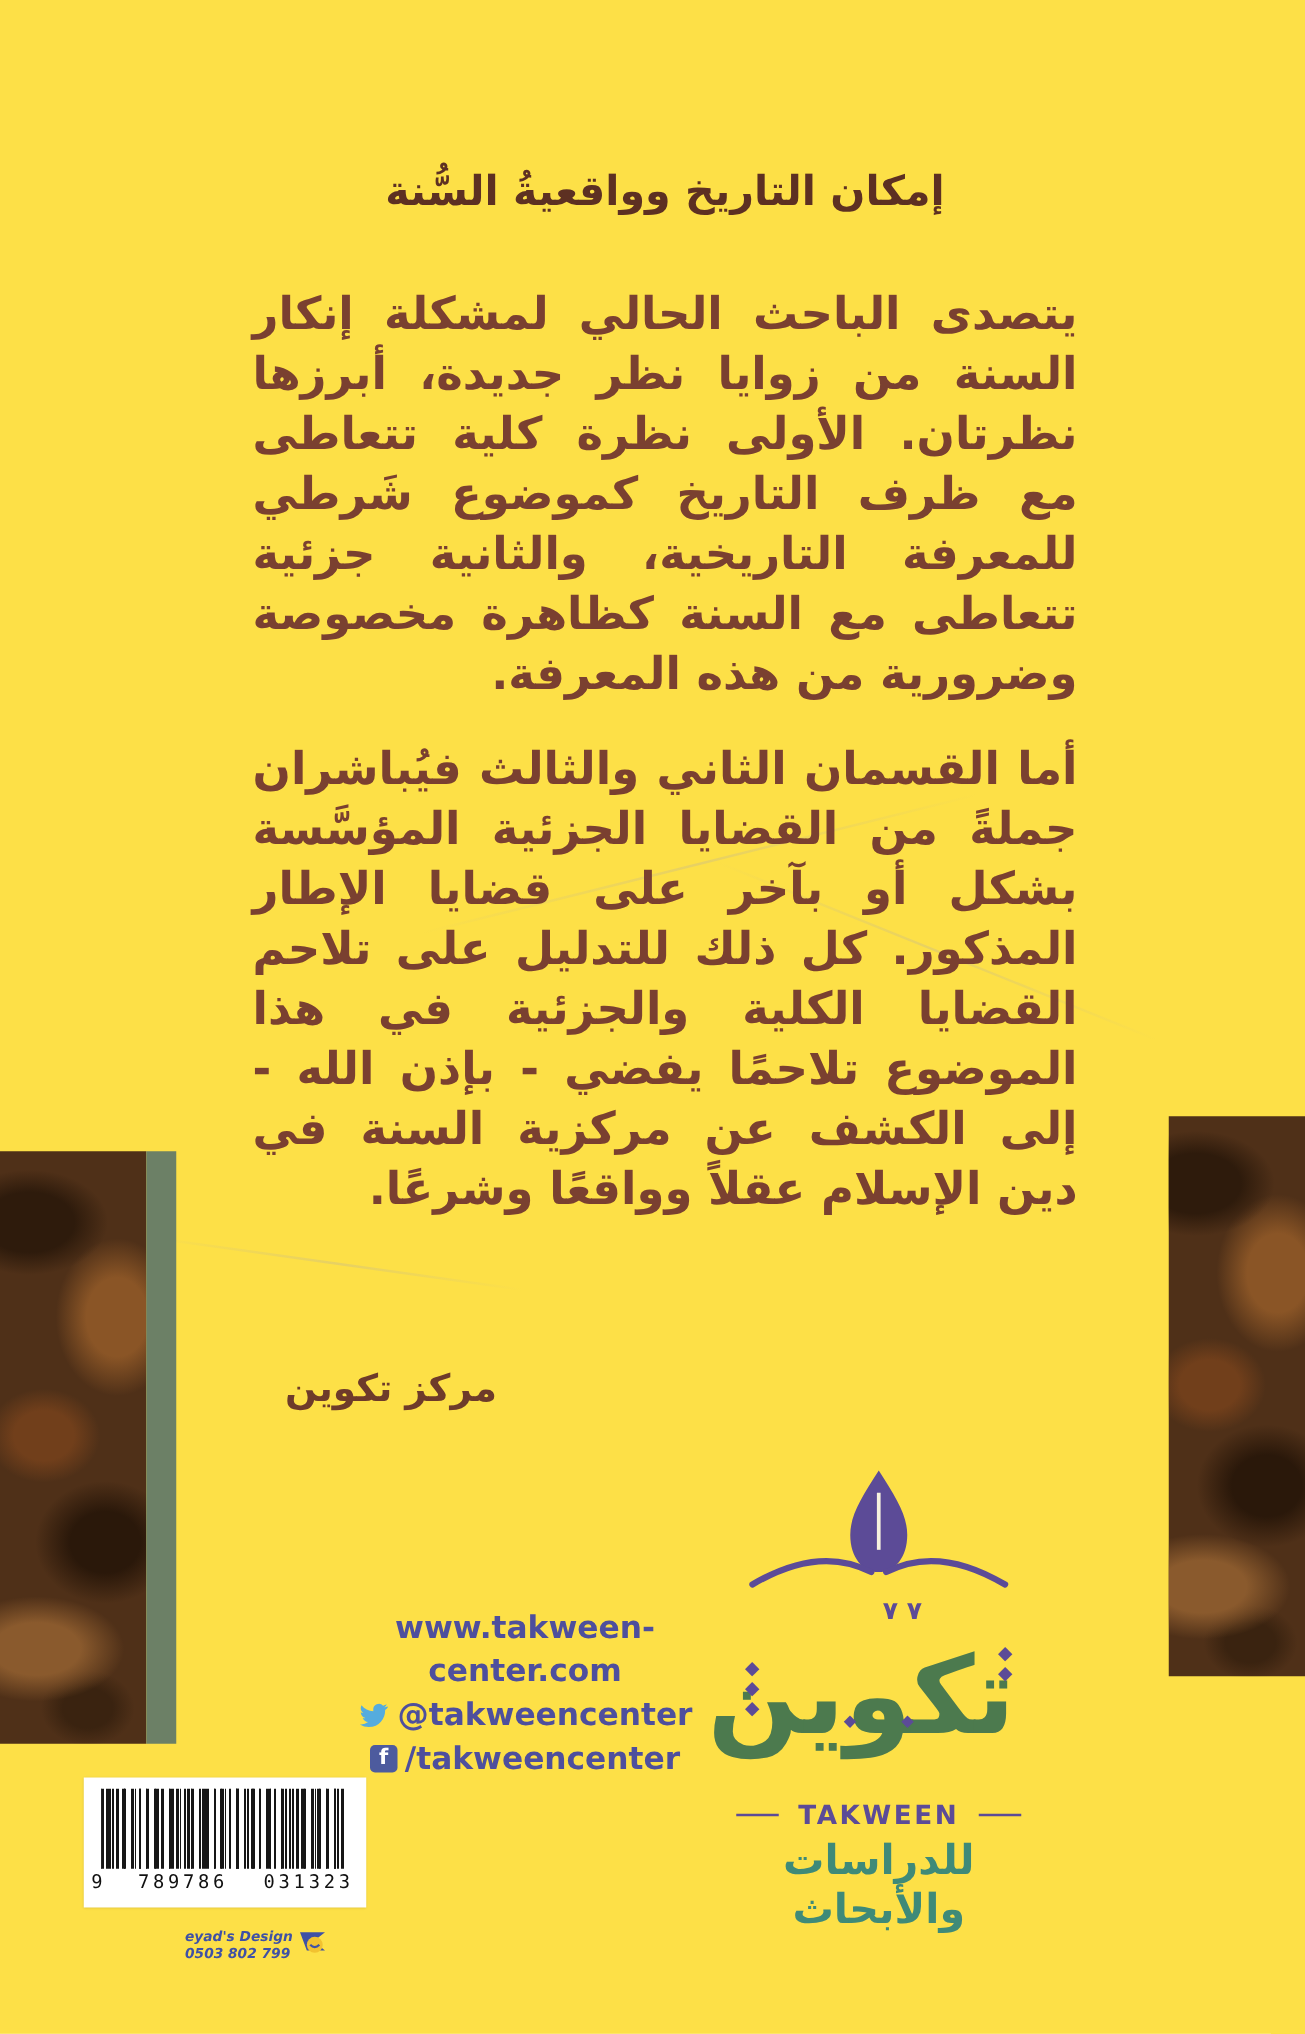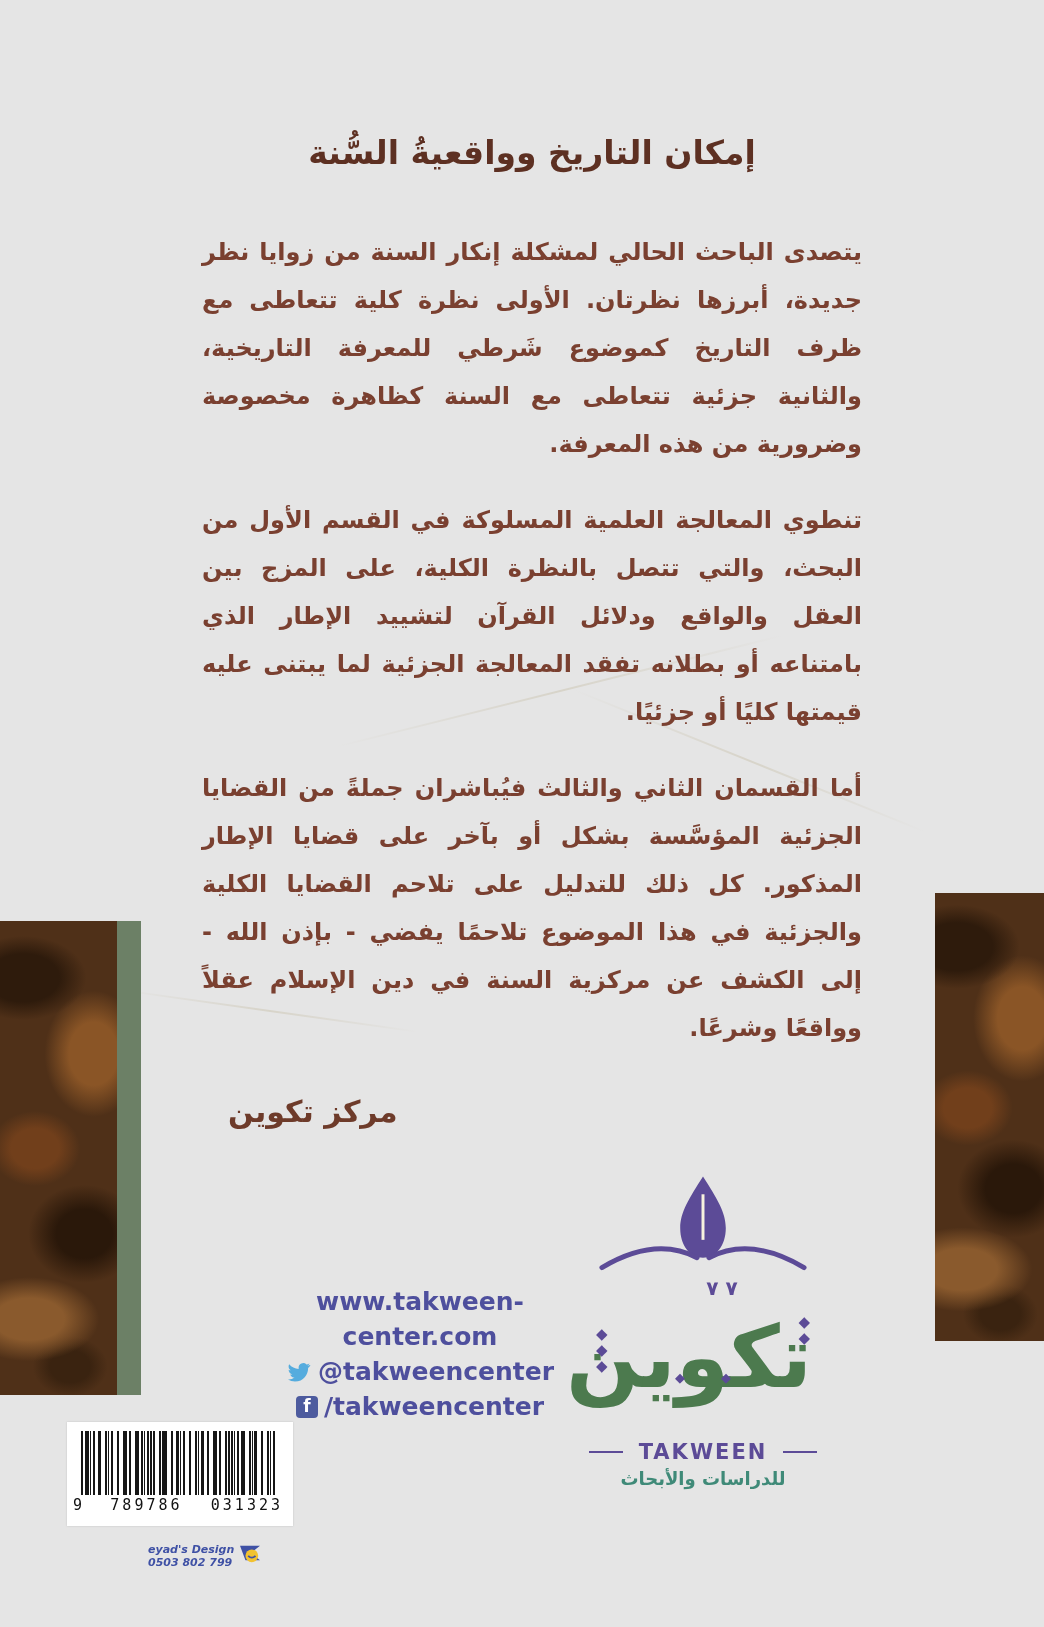--- a/index.html
+++ b/index.html
@@ -1,40 +1,40 @@
 <!DOCTYPE html>
 <html lang="ar"><head>
 <meta charset="utf-8">
 <style>
   html,body{margin:0;padding:0;}
   .page{
     position:relative;
     width:1044px;height:1627px;
-    background:#e5e5e5;
+    background:#fde047;
     font-family:"DejaVu Sans",sans-serif;
     overflow:hidden;
   }
   
   .crease{position:absolute;background:linear-gradient(90deg,transparent,rgba(190,180,150,.35),transparent);pointer-events:none;}
   .crease.c1{width:460px;height:2px;left:330px;top:690px;transform:rotate(-14deg);}
   .crease.c2{width:380px;height:2px;left:560px;top:760px;transform:rotate(22deg);}
   .crease.c3{width:300px;height:2px;left:120px;top:1010px;transform:rotate(8deg);}
 
   
   .title{
     position:absolute;top:133px;right:182px;width:660px;
     text-align:center;direction:rtl;
     font-size:33px;font-weight:bold;color:#5d3022;
     letter-spacing:0;
   }
   
   .synopsis{
     position:absolute;top:228px;right:182px;width:660px;
     direction:rtl;text-align:justify;
-    color:#7a4030;font-size:24px;line-height:48px;font-weight:bold;
+    color:#7a4030;font-size:36px;line-height:48px;font-weight:bold;
   }
   .synopsis p{margin:0 0 28px 0;}
   
   .publisher{
     position:absolute;left:228px;top:1094px;
     direction:rtl;font-size:30px;font-weight:bold;color:#6e3b2a;
   }
   
   .contact{
     position:absolute;left:250px;top:1284px;width:340px;
@@ -60,21 +60,21 @@
   .cal-diamond.left{left:2px;top:52px;}
   .cal-diamond.right{right:2px;top:40px;}
   .cal-dots{position:absolute;left:0;right:0;top:96px;color:#5c4b97;font-size:13px;letter-spacing:16px;text-indent:16px;}
   .logo-latin{
     margin-top:16px;display:flex;align-items:center;justify-content:center;gap:16px;
     color:#5c4b97;font-size:21px;font-weight:bold;letter-spacing:2px;
   }
   .logo-latin .dash{flex:0 0 34px;height:2px;background:#5c4b97;}
   .logo-tagline{
     margin-top:4px;direction:rtl;
-    color:#3f8a78;font-size:18px;font-weight:bold;
+    color:#3f8a78;font-size:33px;font-weight:bold;
   }
   
   .barcode{
     position:absolute;left:67px;top:1422px;width:226px;height:104px;
     background:#ffffff;box-shadow:0 0 2px rgba(0,0,0,.15);
   }
   .bars{
     position:absolute;left:14px;right:14px;top:9px;height:64px;
     background:
       repeating-linear-gradient(90deg,#161616 0 2px,transparent 2px 6px),
@@ -126,21 +126,20 @@
 <div class="page">
 
   <div class="crease c1"></div>
   <div class="crease c2"></div>
   <div class="crease c3"></div>
 
   <div class="title">إمكان التاريخ وواقعيةُ السُّنة</div>
 
   <div class="synopsis">
     <p>يتصدى الباحث الحالي لمشكلة إنكار السنة من زوايا نظر جديدة، أبرزها نظرتان. الأولى نظرة كلية تتعاطى مع ظرف التاريخ كموضوع شَرطي للمعرفة التاريخية، والثانية جزئية تتعاطى مع السنة كظاهرة مخصوصة وضرورية من هذه المعرفة.</p>
-    <p>تنطوي المعالجة العلمية المسلوكة في القسم الأول من البحث، والتي تتصل بالنظرة الكلية، على المزج بين العقل والواقع ودلائل القرآن لتشييد الإطار الذي بامتناعه أو بطلانه تفقد المعالجة الجزئية لما يبتنى عليه قيمتها كليًا أو جزئيًا.</p>
     <p>أما القسمان الثاني والثالث فيُباشران جملةً من القضايا الجزئية المؤسَّسة بشكل أو بآخر على قضايا الإطار المذكور. كل ذلك للتدليل على تلاحم القضايا الكلية والجزئية في هذا الموضوع تلاحمًا يفضي - بإذن الله - إلى الكشف عن مركزية السنة في دين الإسلام عقلاً وواقعًا وشرعًا.</p>
   </div>
 
   <div class="publisher">مركز تكوين</div>
 
   <div class="contact">
     <div class="row">
       <span>www.takween-center.com</span>
     </div>
     <div class="row">

